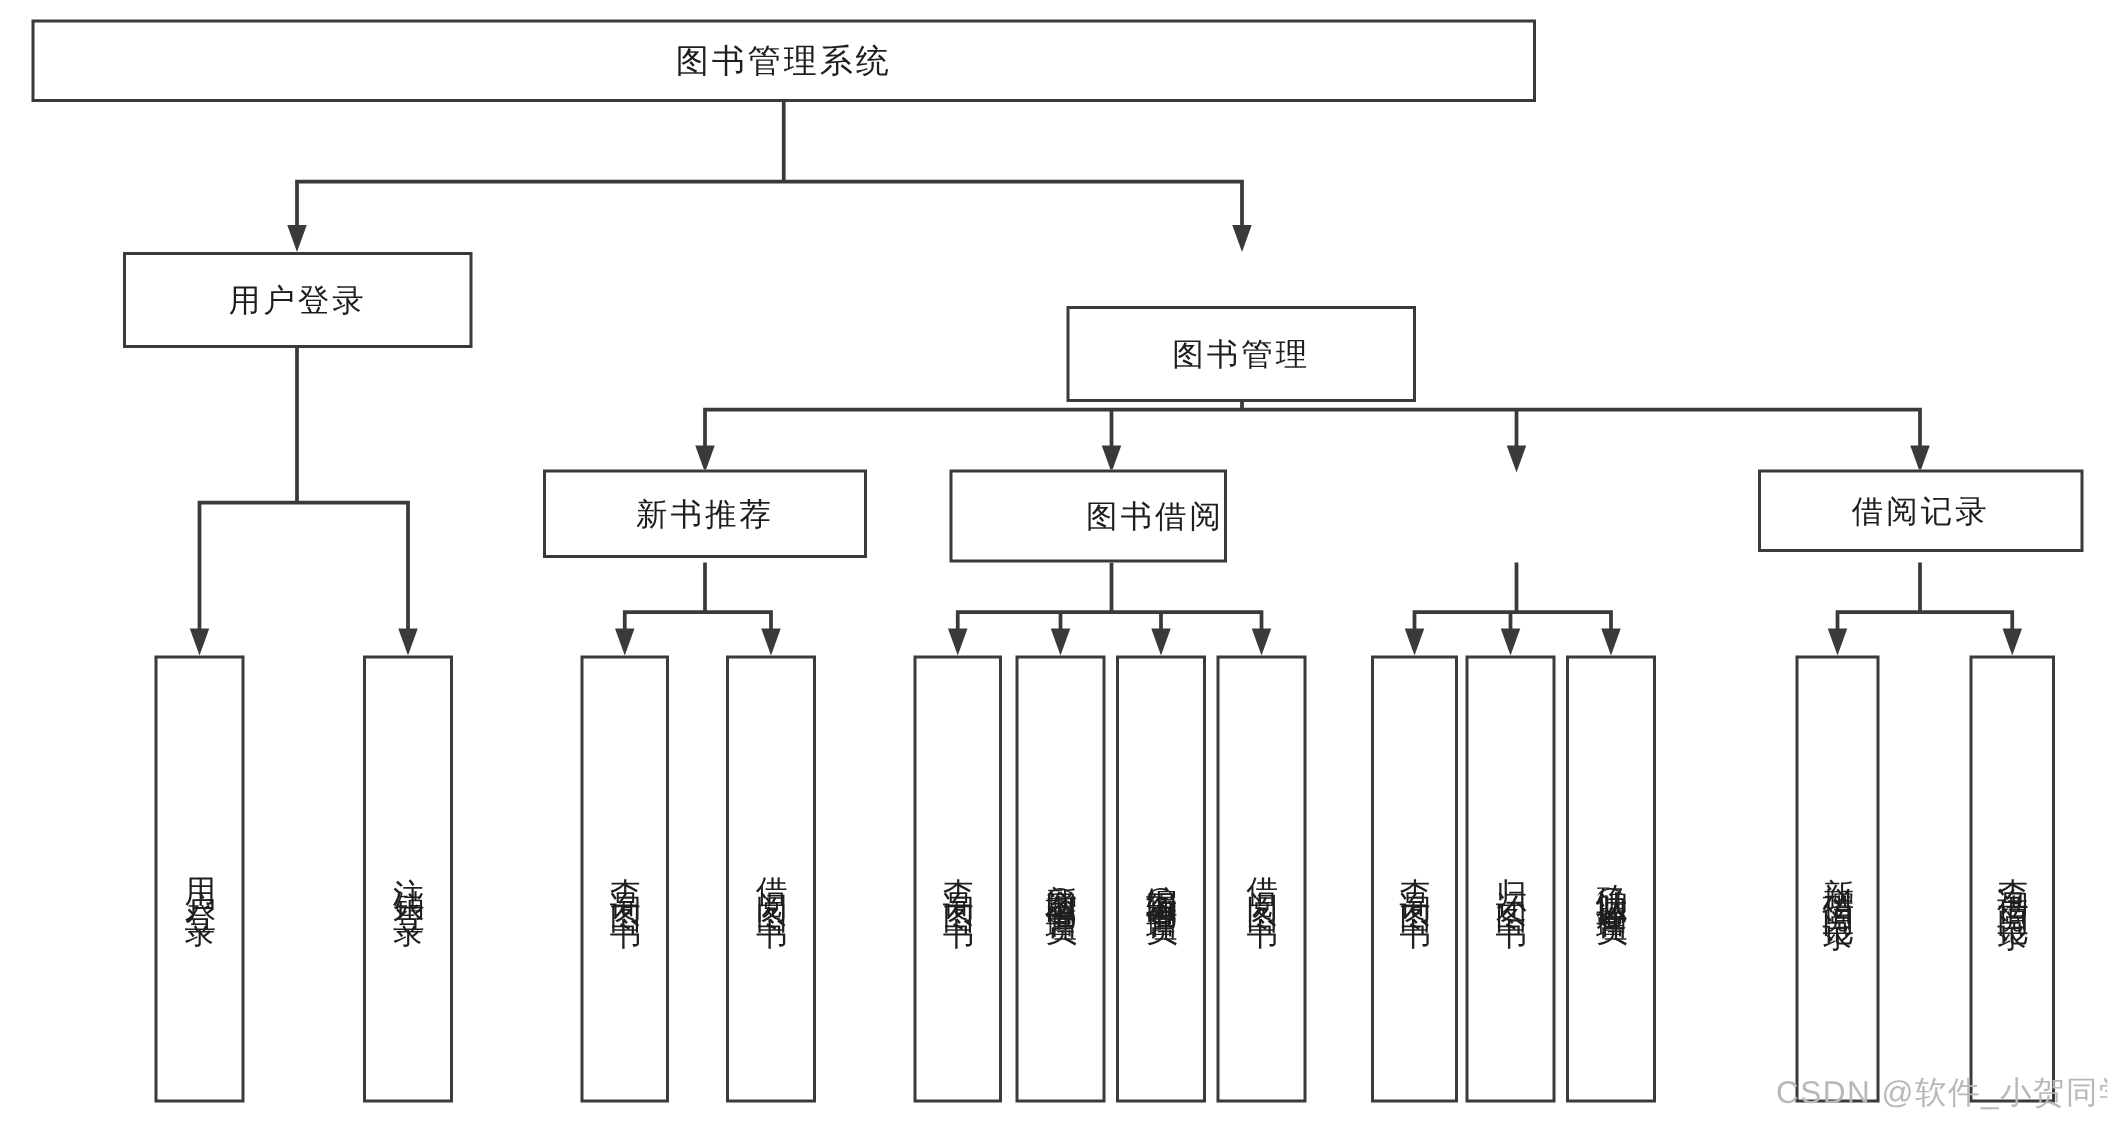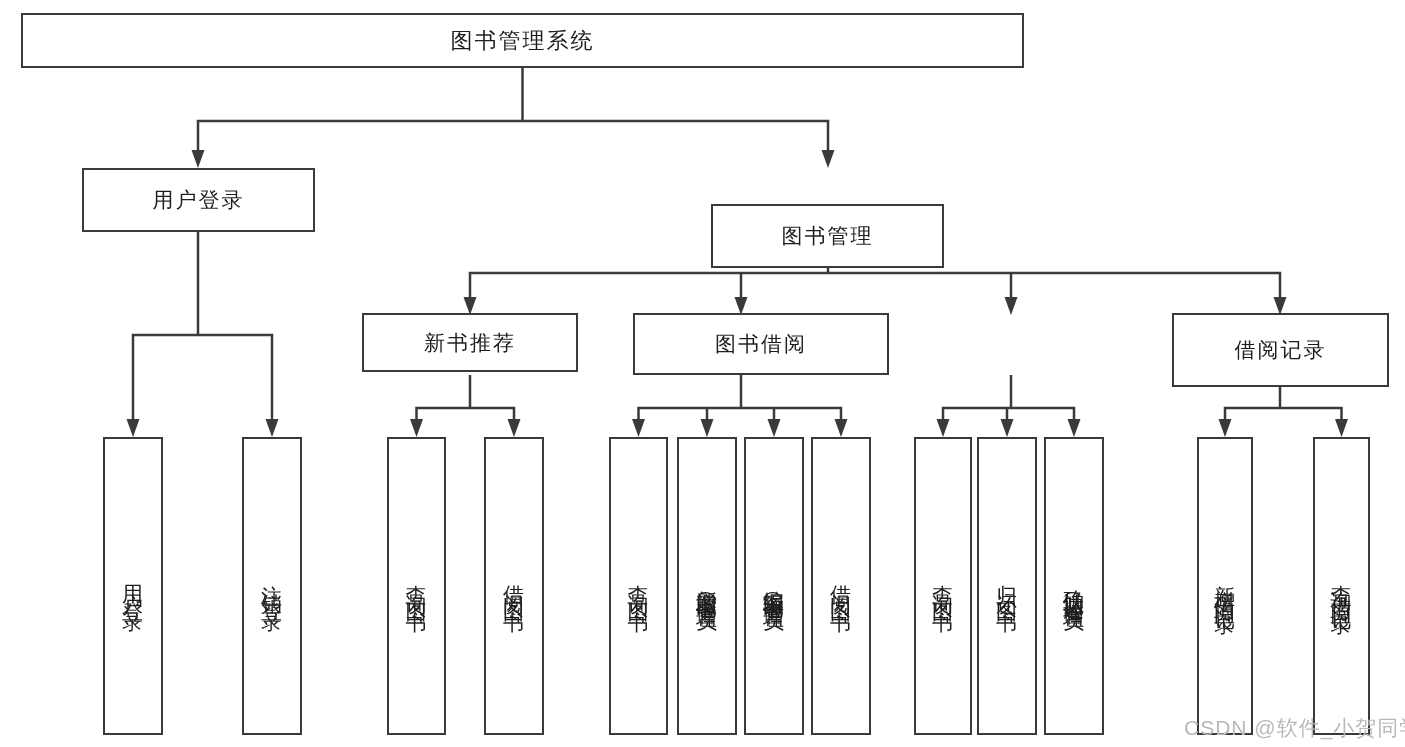--- a/index.html
+++ b/index.html
@@ -88,24 +88,24 @@
   <div class="node" style="left:82px; top:168px; width:233px; height:64px;">
     <span class="h-label">用户登录</span>
   </div>
   <div class="node" style="left:711px; top:168px; width:233px; height:64px;margin-top:36px;">
     <span class="h-label">图书管理</span>
   </div>
 
   <div class="node" style="left:362px; top:313px; width:216px; height:59px;">
     <span class="h-label">新书推荐</span>
   </div>
-  <div class="node" style="left:633px; top:313px; width:256px; height:62px;">
+  <div class="node" style="left:633px; top:313px; width:185px; height:62px;justify-content:flex-end;">
     <span class="h-label">图书借阅</span>
   </div>
-  <div class="node" style="left:1172px; top:313px; width:217px; height:74px;">
+  <div class="node" style="left:1172px; top:313px; width:217px; height:55px;">
     <span class="h-label">借阅记录</span>
   </div>
 
   <div class="node" style="left:103px; top:437px; width:60px; height:298px;">
     <span class="v-label">用户登录</span>
   </div>
   <div class="node" style="left:242px; top:437px; width:60px; height:298px;">
     <span class="v-label">注销登录</span>
   </div>
 

